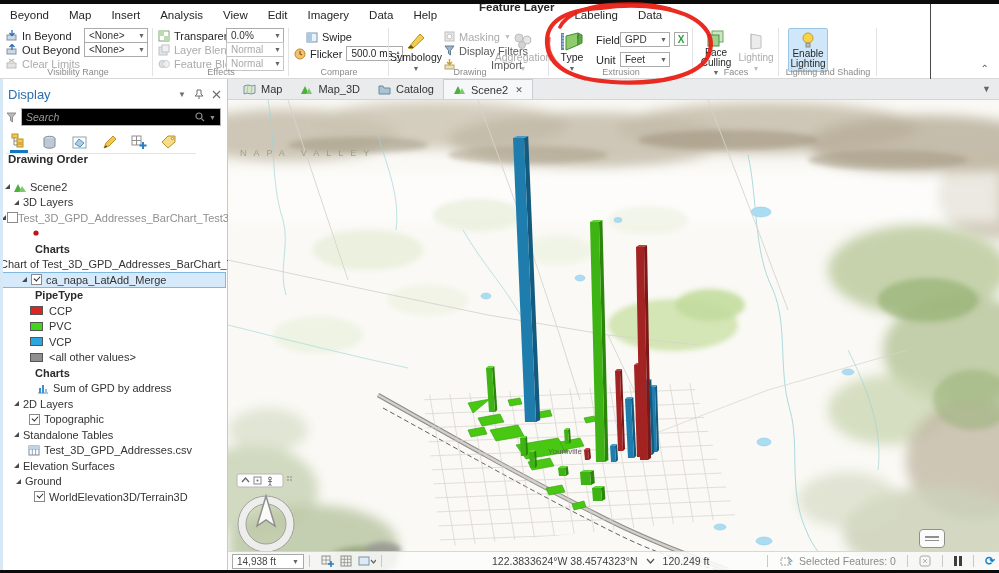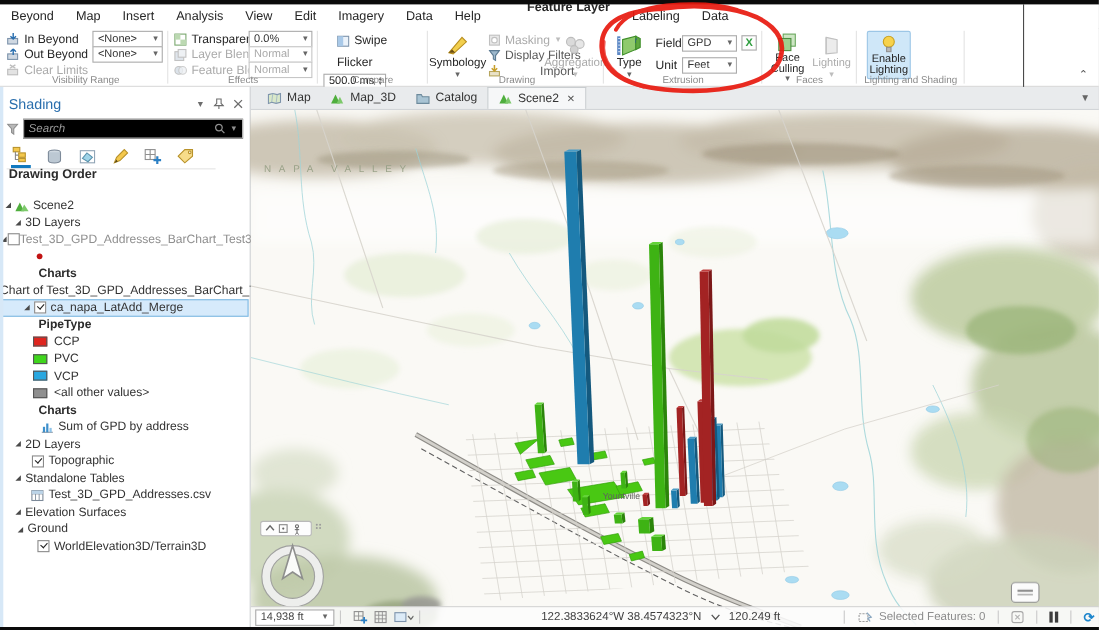--- a/index.html
+++ b/index.html
@@ -191,21 +191,21 @@
     <div class="gsep" style="left:288px;"></div>
 
     <div class="rgroup" style="left:292px; width:94px;">
       <div class="rrow" style="left:2px; top:4px;margin-left:12px;">
         <svg class="ic" width="12" height="12">
             <rect x="1" y="2" width="10" height="9" fill="#eaf2fa" stroke="#7d93ab"></rect>
             <rect x="1" y="2" width="5" height="9" fill="#a9c9e8"></rect>
           </svg>
         <span class="txt">Swipe</span>
       </div>
-      <div class="rrow" style="left:2px; top:21px;flex-direction:column;">
+      <div class="rrow" style="left:2px; top:21px;">
         <svg class="ic" width="12" height="12">
             <circle cx="6" cy="6" r="5" fill="#f3c26b" stroke="#b98a2e"></circle>
             <path d="M6 3 L6 6 L8 7" stroke="#7a5a14" stroke-width="1.2" fill="none"></path>
           </svg>
         <span class="txt">Flicker</span>
         <span class="spin">
             <span>500.0 ms</span>
             <span class="ud">
               <span>▲</span>
               <span>▼</span>
@@ -334,21 +334,21 @@
 
     <span class="collapse-chip">⌃</span>
   </div>
 
   <div class="left-edge"></div>
 
   <div class="main">
 
     <div class="contents-pane">
       <div class="pane-header">
-        <span class="pane-title">Shading</span>
+        <span class="pane-title">Display</span>
         <span class="pane-hicons">
           <span style="font-size:8px;">▼</span>
           <svg width="10" height="11">
               <path d="M3 1 L7 1 L7 5 L9 7 L1 7 L3 5 Z M5 7 L5 10" stroke="#6d6d6d" fill="none" stroke-width="1"></path>
             </svg>
           <svg width="9" height="9">
               <path d="M1 1 L8 8 M8 1 L1 8" stroke="#6d6d6d" stroke-width="1.2"></path>
             </svg>
         </span>
       </div>

